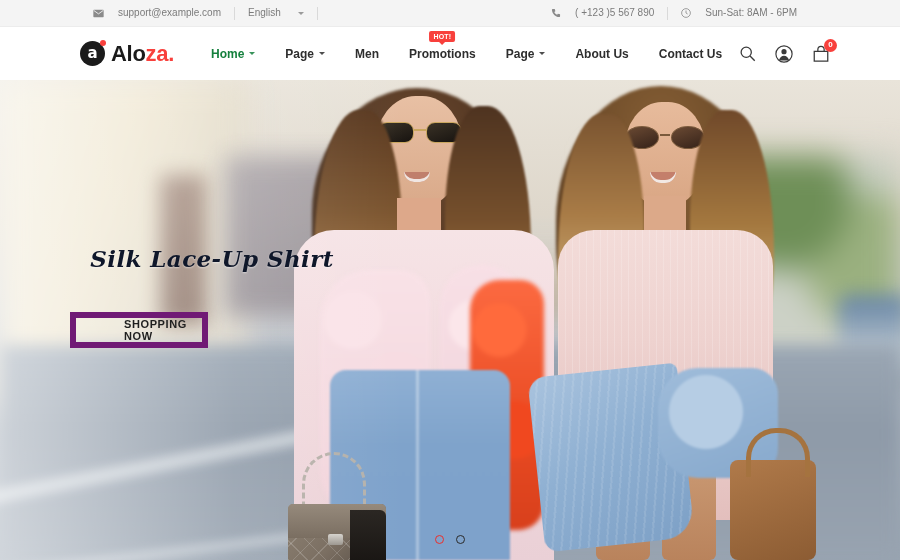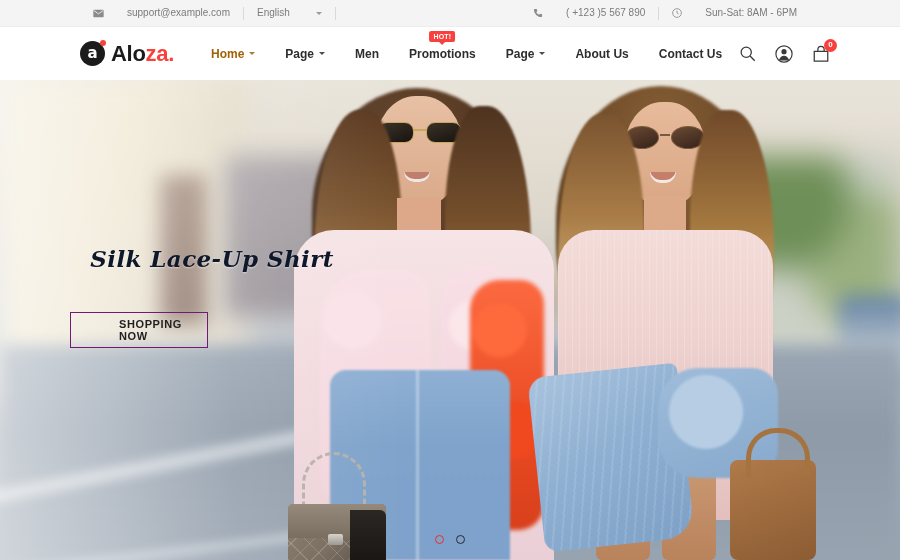--- a/index.html
+++ b/index.html
@@ -23,21 +23,21 @@
   .topbar-left {
     display: flex; align-items: center;
     margin-left: 80px;
   }
   .topbar-right {
     display: flex; align-items: center;
     margin-left: auto; margin-right: 90px;
   }
   .tb-item {
     display: flex; align-items: center;
-    gap: 23px;
+    gap: 14px;
     padding: 0 13px;
     white-space: nowrap;
     line-height: 1;
   }
   .tb-divider {
     width: 1px; height: 13px;
     background: #d9d9d9;
   }
   .tb-ico { display: inline-flex; align-items: center; color: #8a8a8a; }
   .caret-sm {
@@ -102,21 +102,21 @@
     position: relative;
     padding: 0 15px;
     font-size: 12px;
     font-weight: bold;
     color: #2e2e2e;
     display: flex;
     align-items: center;
     white-space: nowrap;
     cursor: pointer;
   }
-  .nav-item.active { color: #a16207; }
+  .nav-item.active { color: #15803d; }
   .nav-item .caret {
     display: inline-block;
     width: 0; height: 0;
     border-left: 3px solid transparent;
     border-right: 3px solid transparent;
     border-top: 3.5px solid currentColor;
     margin-left: 5px;
     opacity: .85;
   }
   .hot-badge {
@@ -520,21 +520,21 @@
     letter-spacing: -1.5px;
     line-height: 1;
     white-space: nowrap;
     margin-left: -6px;
   }
   .hero-btn {
     margin-top: 40px;
     margin-left: 8px;
     width: 138px;
     height: 36px;
-    border: 1px solid #701a75;
+    border: 6px solid #701a75;
     background: rgba(255,255,255,0.06);
     color: #1f1f1f;
     font-size: 11px;
     font-weight: bold;
     letter-spacing: .6px;
     display: flex; align-items: center; justify-content: center;
     cursor: pointer;
     padding-left: 48px;
   }
 

